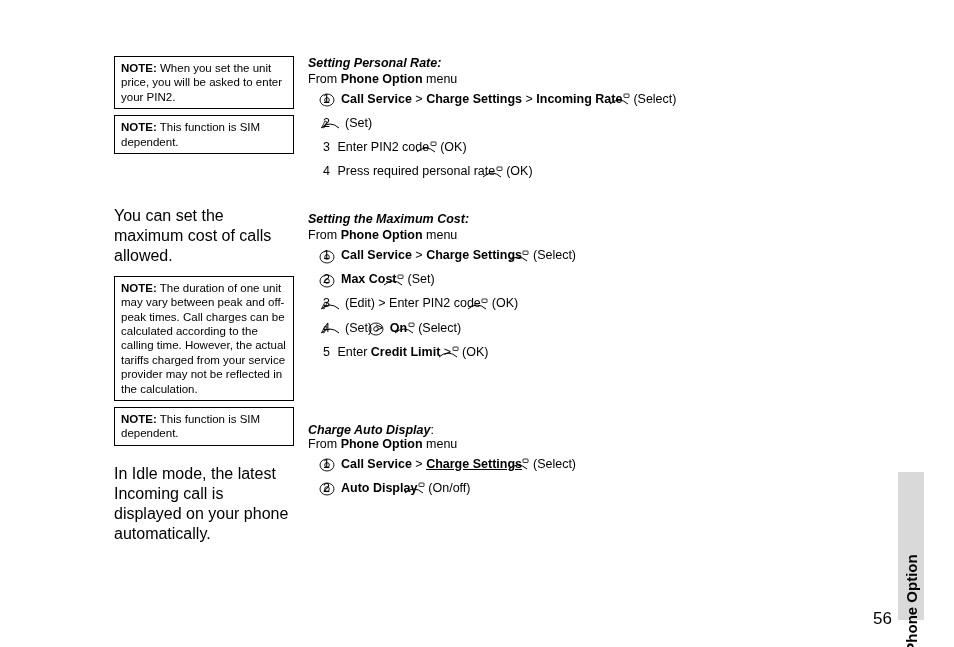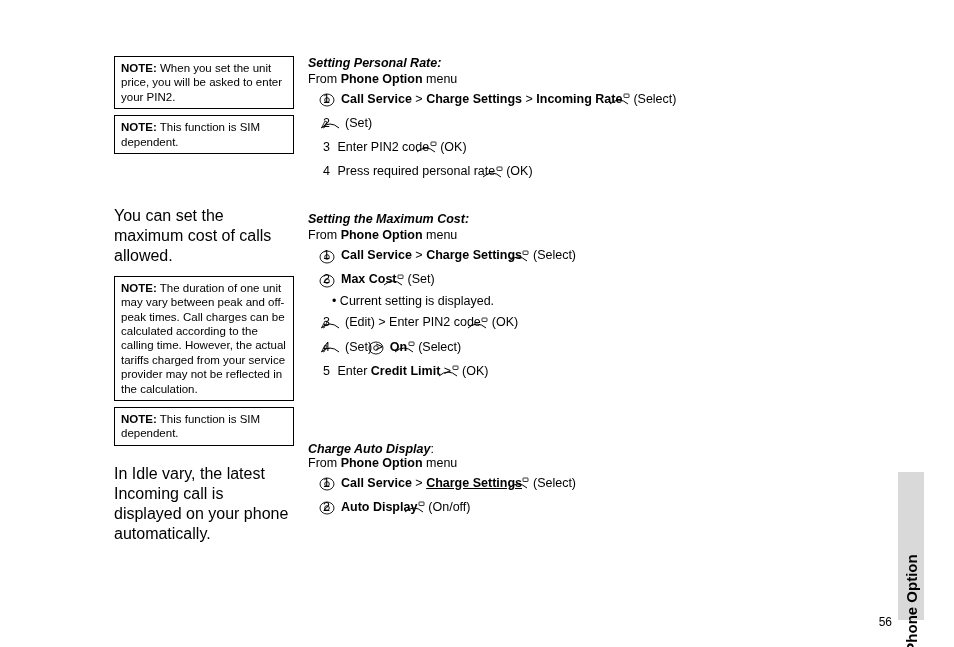--- a/index.html
+++ b/index.html
@@ -81,21 +81,21 @@
     transform: translateX(-50%) rotate(-90deg);
     transform-origin: center;
     white-space: nowrap;
     font-weight: bold;
     font-size: 15px;
   }
   .page-num {
     position: absolute;
     right: 62px;
     bottom: 18px;
-    font-size: 12px;
+    font-size: 17px;
   }
   .u { text-decoration: underline; }
   .section-gap-sm { height: 26px; }
   .section-gap-lg { height: 56px; }
 </style>
 </head>
 <body>
 
 <div class="page">
 
@@ -113,21 +113,21 @@
 
     <div class="note-box">
       <b>NOTE:</b>
       <span>The duration of one unit may vary between peak and off-peak times. Call charges can be calculated according to the calling time. However, the actual tariffs charged from your service provider may not be reflected in the calculation.</span>
     </div>
     <div class="note-box">
       <b>NOTE:</b>
       <span>This function is SIM dependent.</span>
     </div>
 
-    <div class="side-para" style="margin-top:18px">In Idle vary, the latest Incoming call is displayed on your phone automatically.</div>
+    <div class="side-para" style="margin-top:18px">In Idle mode, the latest Incoming call is displayed on your phone automatically.</div>
   </div>
 
   <div class="col-right">
 
     <div class="section-heading">Setting Personal Rate:</div>
     <div class="from-line">
       <span>From </span><b>Phone Option</b><span> menu</span>
     </div>
     <div class="step">
       <span class="num">1</span>
@@ -200,21 +200,20 @@
             <ellipse cx="8" cy="7" rx="7" ry="6" fill="none" stroke="#000" stroke-width="0.9"></ellipse>
             <circle cx="8" cy="7" r="2.3" fill="none" stroke="#000" stroke-width="0.9"></circle>
           </svg></span>
       <b>Max Cost</b>
       <span class="ok-icon"><svg width="22" height="14">
             <path d="M2 11 Q11 3 20 11" fill="none" stroke="#000" stroke-width="1"></path>
             <rect x="16" y="1" width="5" height="3.5" rx="0.5" fill="none" stroke="#000" stroke-width="0.8"></rect>
           </svg></span>
       <span>(Set)</span>
     </div>
-    <div class="sub-bullet">• Current setting is displayed.</div>
     <div class="step">
       <span class="num">3</span>
       <span class="pen-icon"><svg width="22" height="14">
             <path d="M2 11 Q11 3 20 11" fill="none" stroke="#000" stroke-width="1"></path>
             <path d="M3 10 L6 4 L8 5 L5 11 Z" fill="none" stroke="#000" stroke-width="0.8"></path>
           </svg></span>
       <span>(Edit) &gt; Enter PIN2 code </span>
       <span class="ok-icon"><svg width="22" height="14">
             <path d="M2 11 Q11 3 20 11" fill="none" stroke="#000" stroke-width="1"></path>
             <rect x="16" y="1" width="5" height="3.5" rx="0.5" fill="none" stroke="#000" stroke-width="0.8"></rect>

